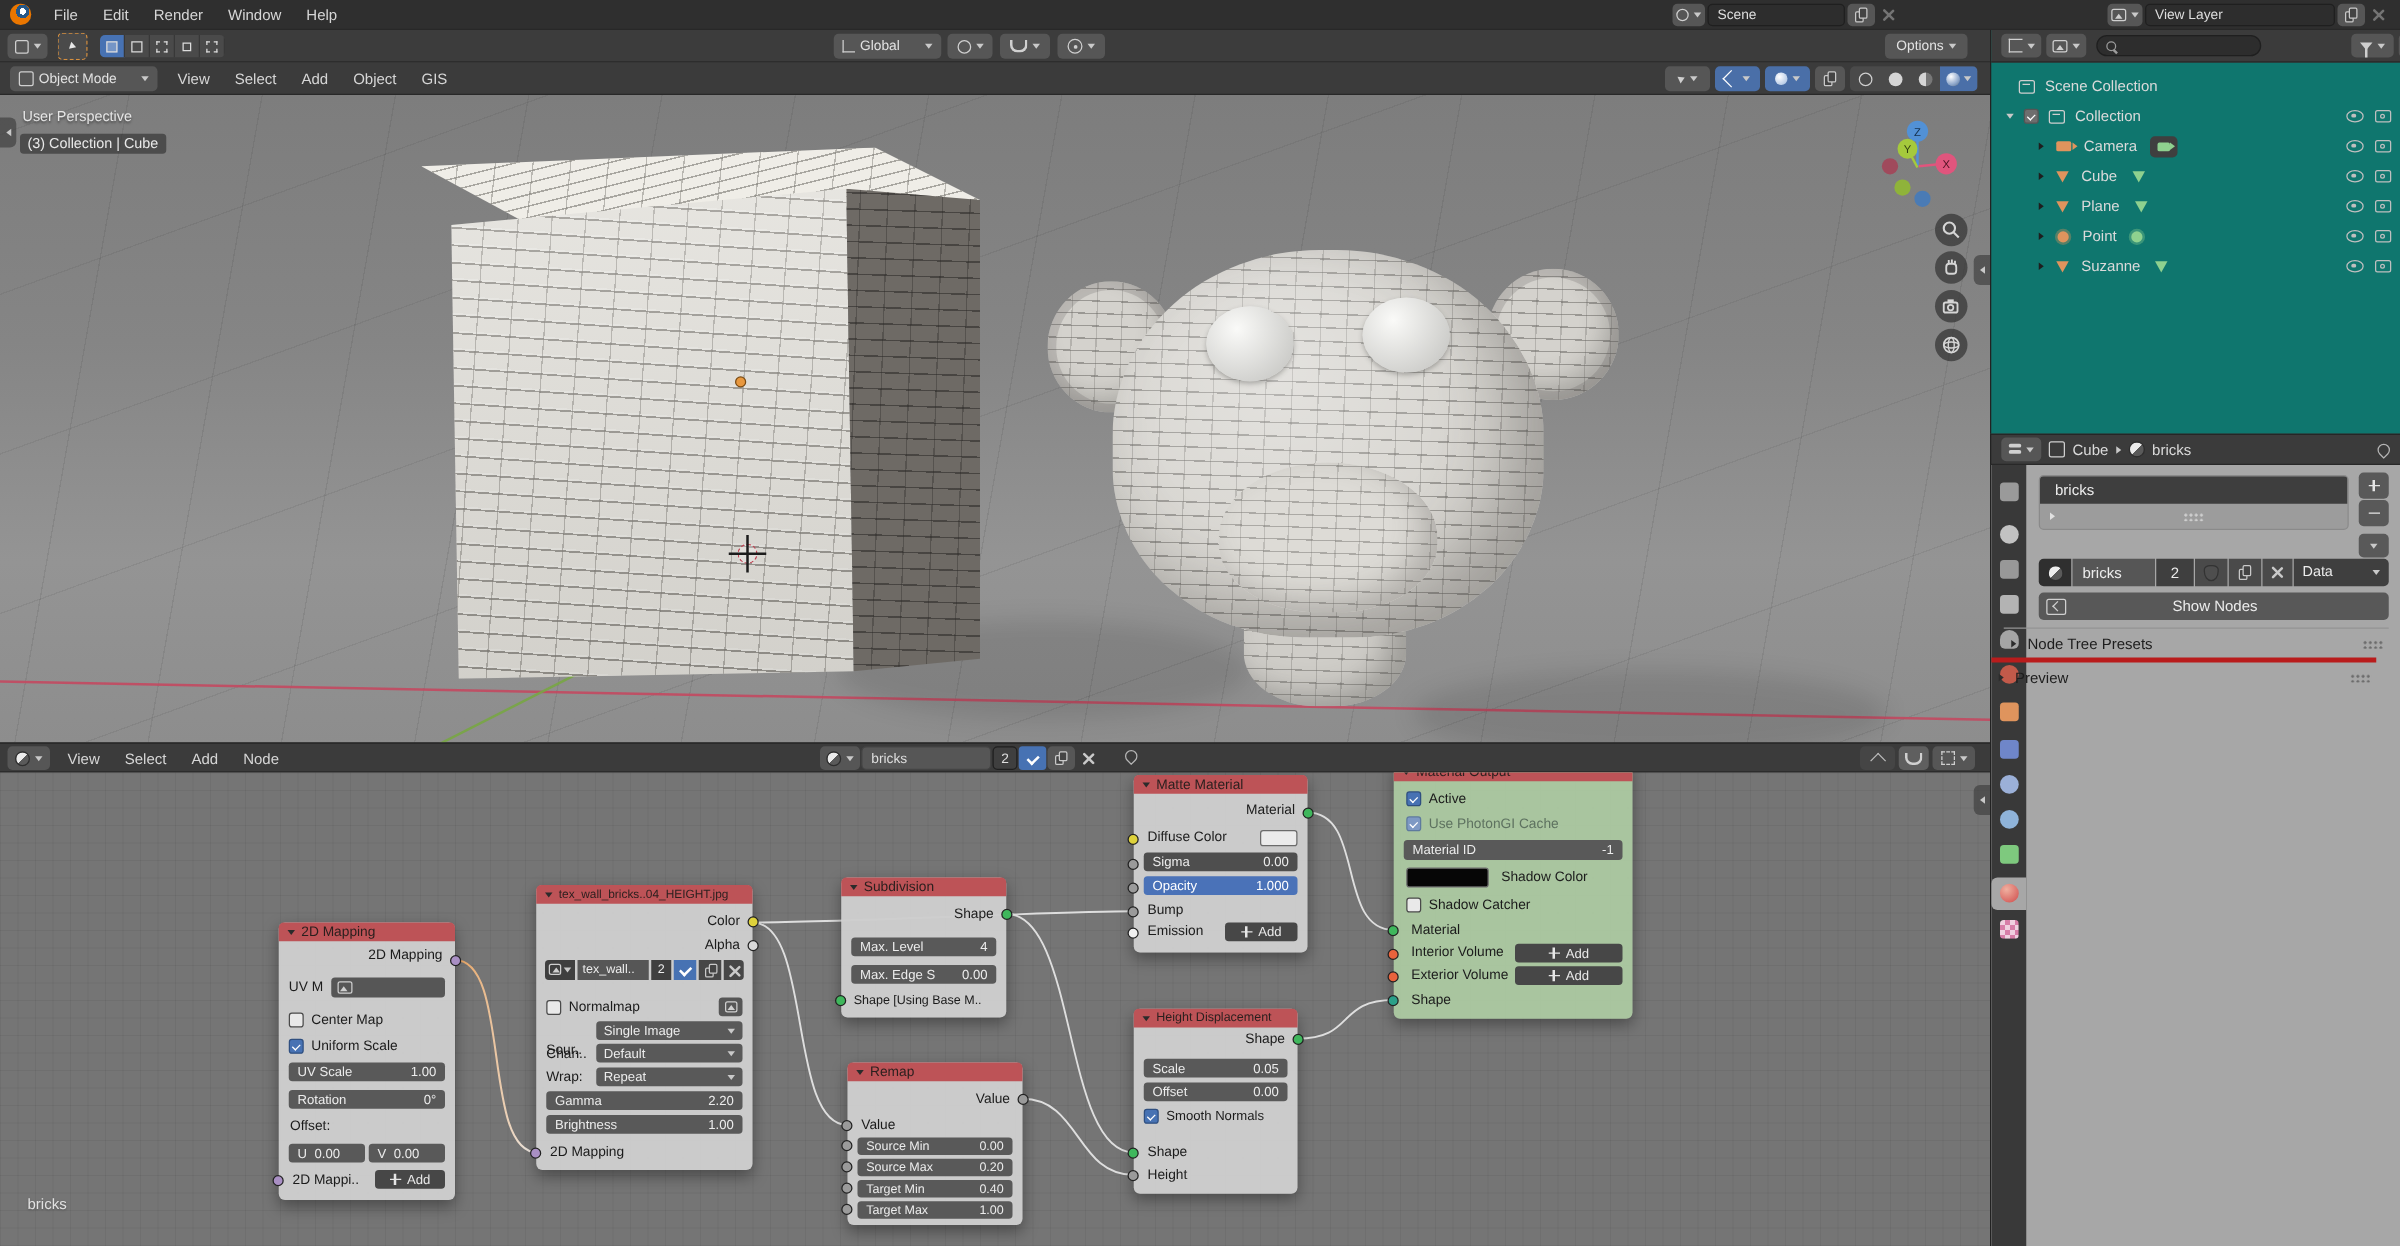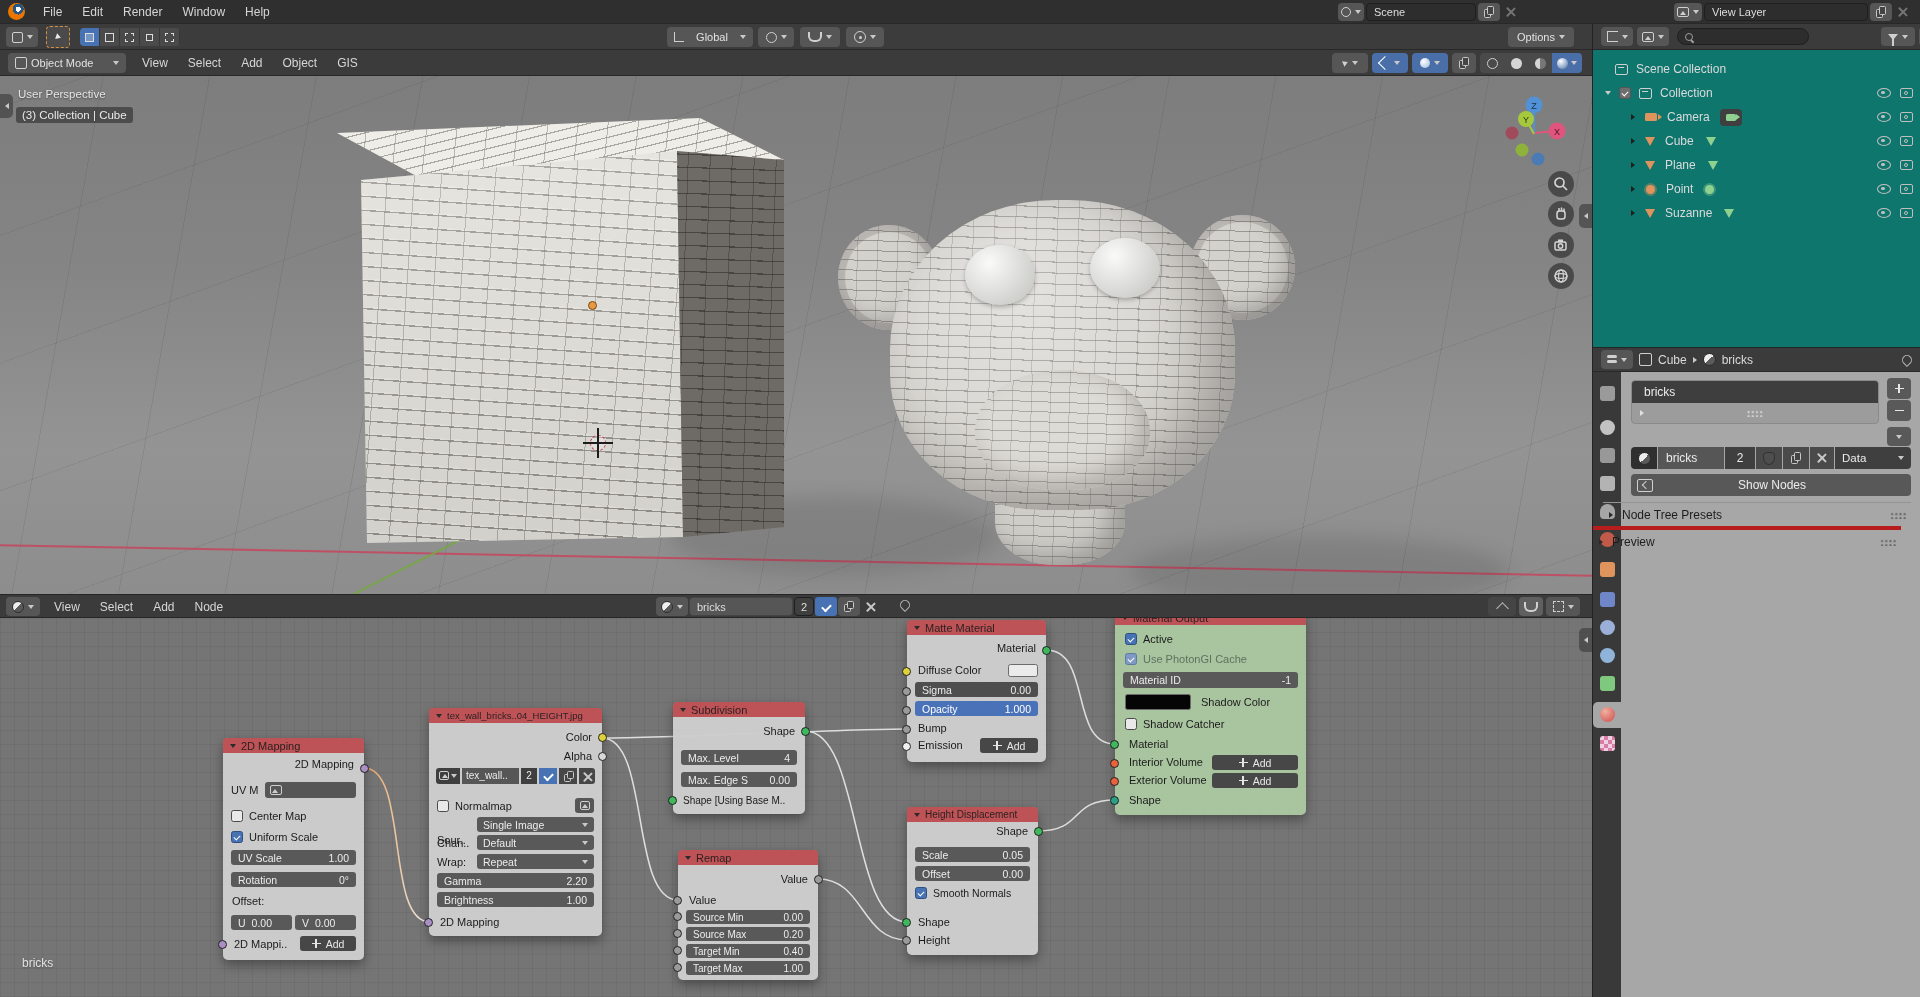--- a/index.html
+++ b/index.html
@@ -115,21 +115,21 @@
         </div>
       <div class="f" style="width:18px;justify-content:center;opacity:.45">
           <span class="xx"></span>
         </div>
     </div>
     <div class="a f" style="right:8px;top:3px;gap:2px">
       <div class="dbtn" style="width:28px;height:18px">
           <span class="imic"></span>
           <span class="cv"></span>
         </div>
-      <div class="field" style="width:164px;height:18px">
+      <div class="field" style="width:152px;height:18px">
           <span>View Layer</span>
         </div>
       <div class="dbtn" style="width:22px;height:18px">
           <span class="cpy"></span>
         </div>
       <div class="f" style="width:18px;justify-content:center;opacity:.45">
           <span class="xx"></span>
         </div>
     </div>
   </div>
@@ -154,21 +154,21 @@
         </div>
       <div class="selb">
           <span class="selsq" style="border-style:solid;width:7px;height:7px"></span>
         </div>
       <div class="selb">
           <span class="selsq"></span>
         </div>
     </div>
     <div class="a dbtn" style="left:667px;top:3px;width:86px;height:20px;justify-content:flex-start;padding:0 7px">
       <span style="width:9px;height:9px;border-left:1.5px solid #d0d0d0;border-bottom:1.5px solid #d0d0d0"></span>
-      <span style="flex:1;text-align:center">Global</span>
+      <span style="flex:1;text-align:left">Global</span>
         <span class="cv"></span>
     </div>
     <div class="a dbtn" style="left:758px;top:3px;width:36px;height:20px">
       <span style="width:9px;height:9px;border:1.5px solid #d0d0d0;border-radius:50%"></span>
         <span class="cv"></span>
     </div>
     <div class="a dbtn" style="left:800px;top:3px;width:40px;height:20px">
       <span class="mag"></span>
         <span class="cv"></span>
     </div>

